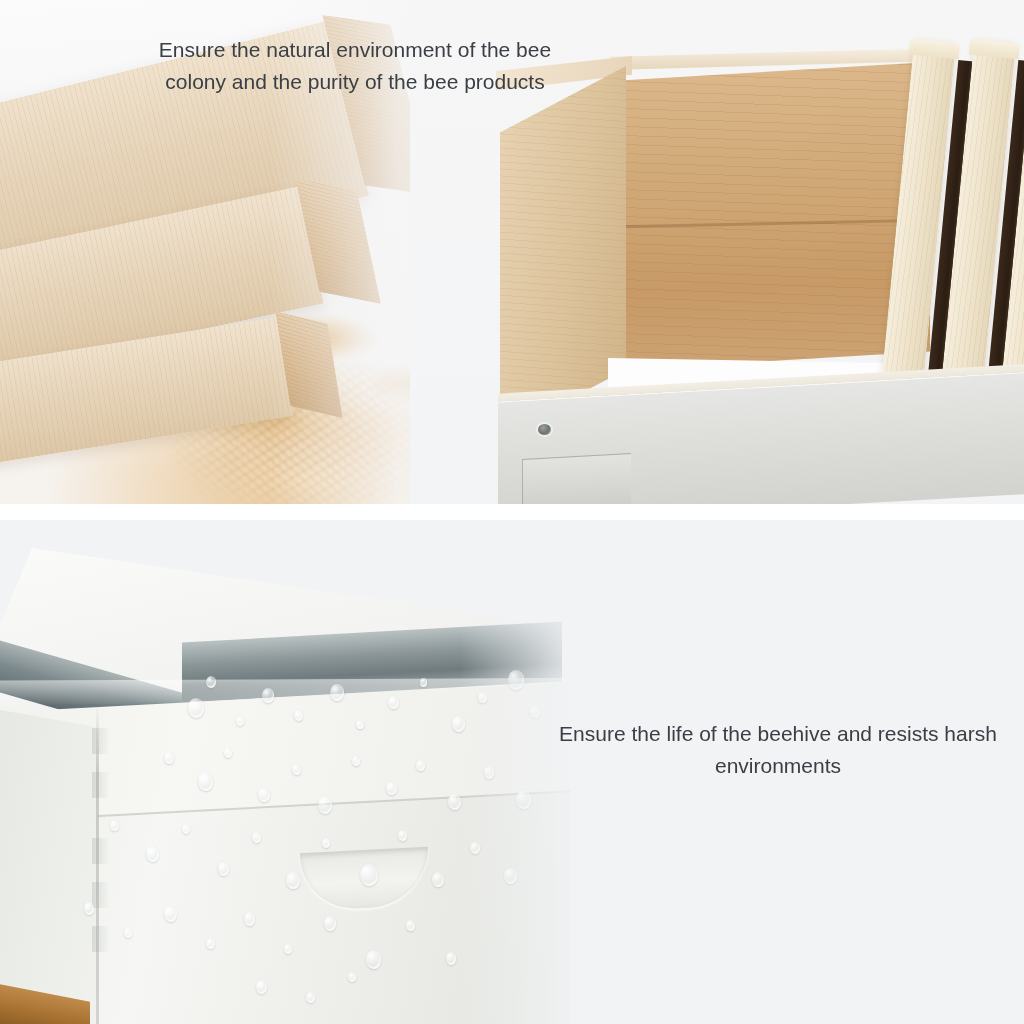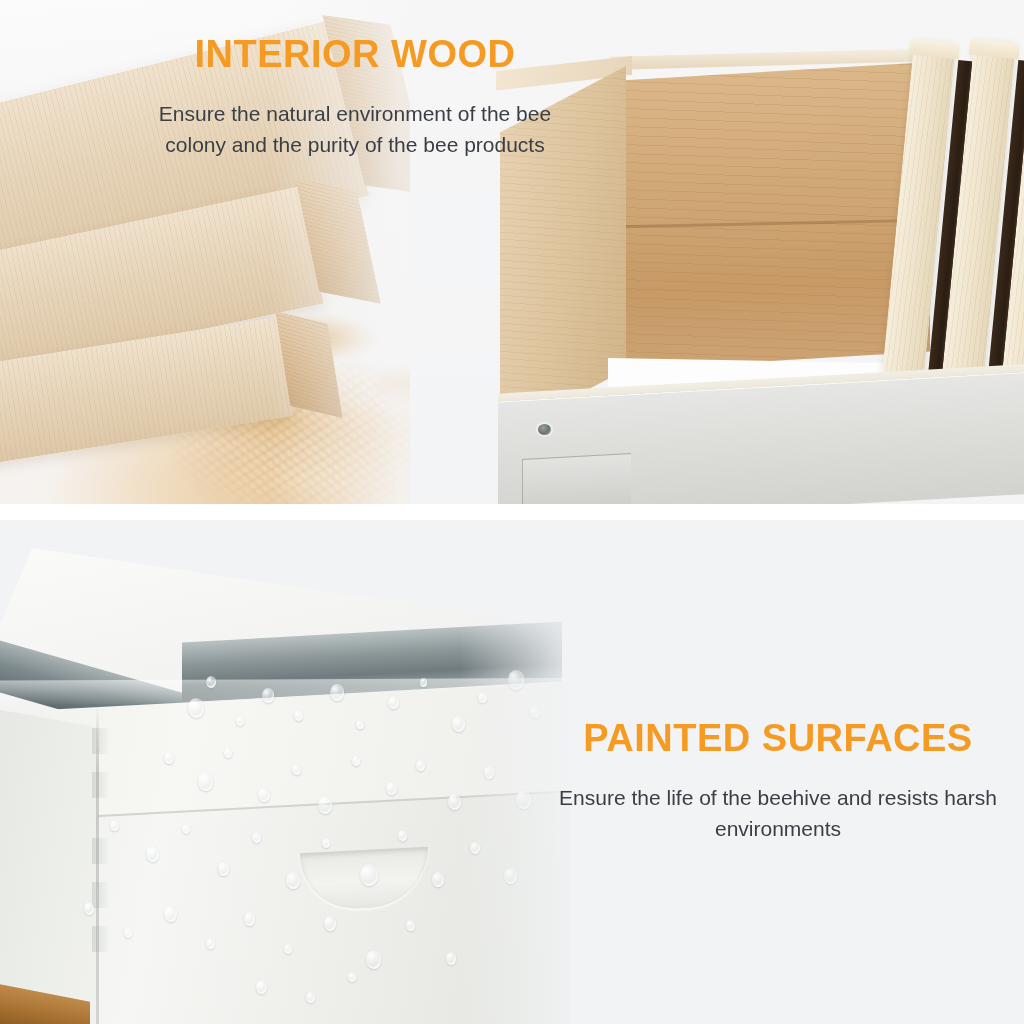--- a/index.html
+++ b/index.html
@@ -396,21 +396,20 @@
       </div>
       <div class="hb-frames-rail"></div>
 
       <div class="hb-front-top-lip"></div>
       <div class="hb-front"></div>
       <div class="hb-screw"></div>
       <div class="hb-cleat"></div>
     </div>
 
     <div class="copy copy-top">
-      <h2 class="headline">INTERIOR WOOD</h2>
       <p class="subcopy">Ensure the natural environment of the bee colony and the purity of the bee products</p>
     </div>
   </div>
 
   <div class="separator"></div>
 
   <div class="panel-bottom">
 
     <div class="photo-painted">
       <div class="pl-lid-top"></div>
@@ -485,17 +484,16 @@
         <div class="drop" style="left:306px;top:472px;width:9px;height:11px"></div>
         <div class="drop" style="left:348px;top:452px;width:8px;height:10px"></div>
       </div>
 
       <div class="fade-right"></div>
     </div>
 
   </div>
 
   <div class="copy copy-bottom">
-    <h2 class="headline">PAINTED SURFACES</h2>
     <p class="subcopy">Ensure the life of the beehive and resists harsh environments</p>
   </div>
 
 </div>
 
 </body></html>

